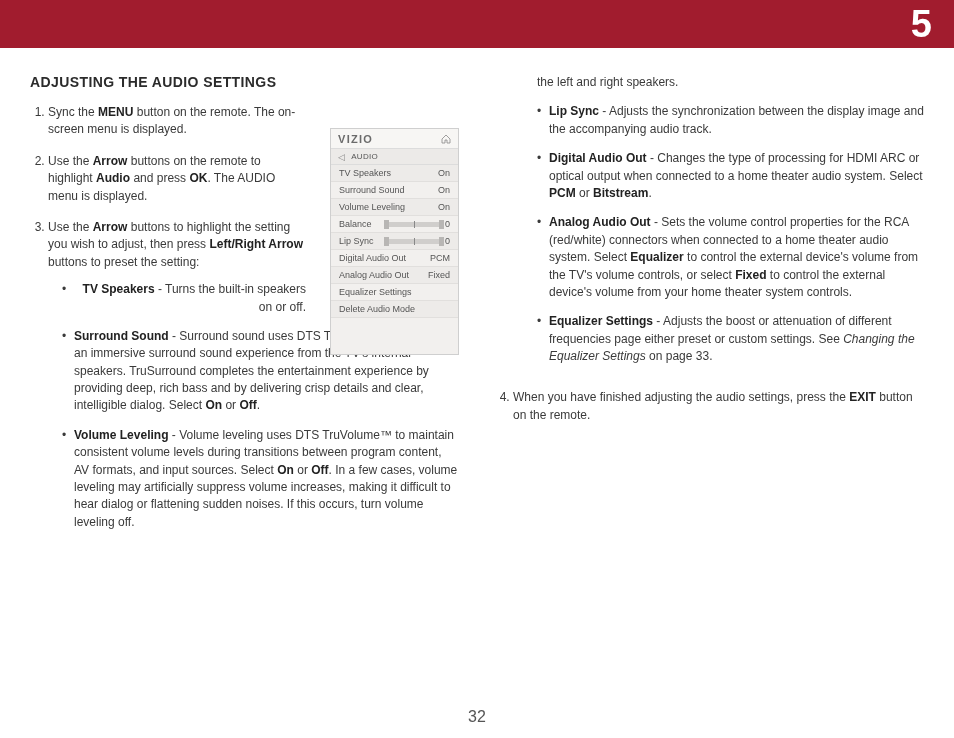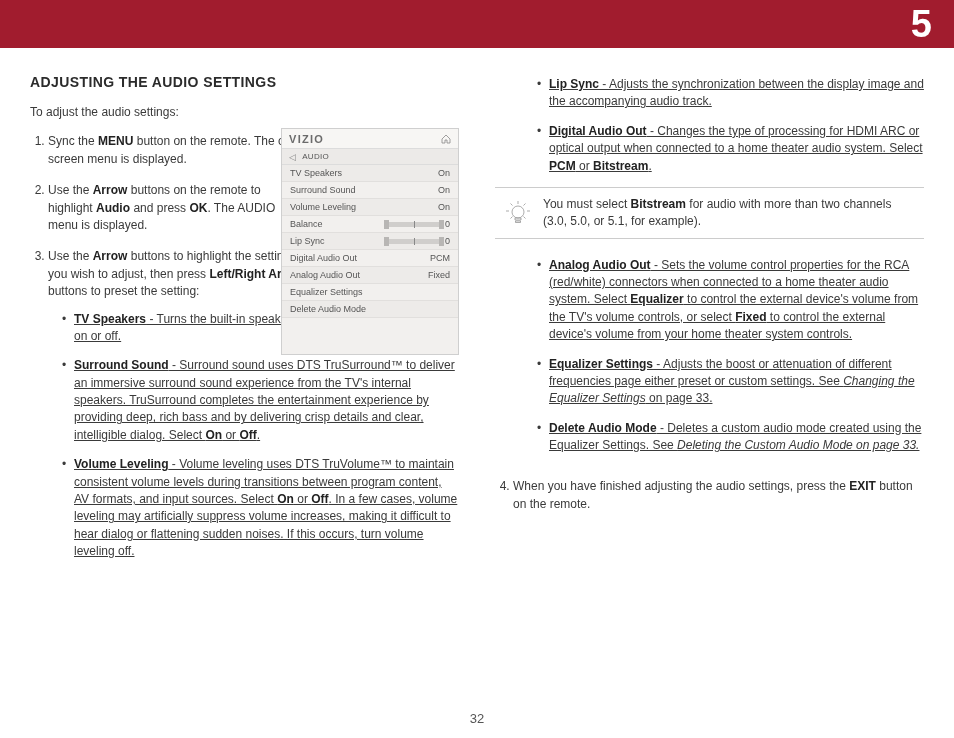--- a/index.html
+++ b/index.html
@@ -40,21 +40,21 @@
     font-size: 14px;
     font-weight: bold;
     letter-spacing: 0.4px;
     text-transform: uppercase;
     margin: 4px 0 14px 0;
     color: #2b2b2b;
   }
   p { margin: 0 0 12px 0; line-height: 1.45; }
   ol { padding-left: 18px; margin: 0; }
   ol > li { margin-bottom: 14px; line-height: 1.45; }
-  ul { padding-left: 14px; margin: 6px 0 0 0; list-style: none; text-decoration: underline; }
+  ul { padding-left: 14px; margin: 6px 0 0 0; list-style: none; }
   ul > li { margin-bottom: 12px; line-height: 1.45; position: relative; padding-left: 12px; }
   ul > li::before { content: "•"; position: absolute; left: 0; top: 0; }
   b { font-weight: bold; color: #222; }
   em { font-style: italic; }
 
   .step-constrained { max-width: 258px; }
   
   .note-box {
     display: flex;
     align-items: center;
@@ -71,21 +71,21 @@
     height: 30px;
     position: relative;
   }
   .bulb-icon svg { width: 100%; height: 100%; }
 
   
   .osd {
     position: absolute;
     top: 58px;
     right: 0;
-    width: 178px;
+    width: 129px;
     border: 1px solid #cfcfcf;
     background: #0ea5e9;
     font-size: 9px;
     color: #555;
   }
   .osd-header {
     display: flex;
     align-items: center;
     justify-content: space-between;
     height: 20px;
@@ -139,50 +139,49 @@
   }
   .osd-row .val { margin-left: 6px; }
   .osd-filler { height: 36px; background:#f2f0ee; }
 
   .page-num {
     position: absolute;
     bottom: 12px;
     left: 0;
     width: 100%;
     text-align: center;
-    font-size: 13px;
+    font-size: 16px;
     color: #555;
   }
 </style>
 </head>
 <body>
 
 <div class="top-banner">
   <div class="chapter-num">5</div>
 </div>
 
 <div class="page-body">
 
   <div class="col">
 
     <div class="section-title">ADJUSTING THE AUDIO SETTINGS</div>
-    <p>To adjust the audio settings:</p>
 
     <ol>
       <li class="step-constrained">
         <span>Sync the </span><b>MENU</b><span> button on the remote. The on-screen menu is displayed.</span>
       </li>
       <li class="step-constrained">
         <span>Use the </span><b>Arrow</b><span> buttons on the remote to highlight </span><b>Audio</b><span> and press </span><b>OK</b><span>. The AUDIO menu is displayed.</span>
       </li>
       <li>
         <div class="step-constrained">
           <span>Use the </span><b>Arrow</b><span> buttons to highlight the setting you wish to adjust, then press </span><b>Left/Right Arrow</b><span> buttons to preset the setting:</span>
         </div>
-        <ul class="step-constrained" style="margin-top:10px;">
+        <ul class="step-constrained" style="margin-top:10px;text-align:right;">
           <li>
             <b>TV Speakers</b><span> - Turns the built-in speakers on or off.</span>
           </li>
         </ul>
 
 
         <ul>
           <li>
             <b>Surround Sound</b><span> - Surround sound uses DTS TruSurround™ to deliver an immersive surround sound experience from the TV's internal speakers. TruSurround completes the entertainment experience by providing deep, rich bass and by delivering crisp details and clear, intelligible dialog. Select </span><b>On</b><span> or </span><b>Off</b><span>.</span>
           </li>
@@ -243,54 +242,38 @@
             <span>Delete Audio Mode</span>
             <span></span>
           </div>
         </div>
       <div class="osd-filler"></div>
     </div>
 
   </div>
 
   <div class="col">
+    <p style="margin-top:4px; margin-left:42px;">the left and right speakers.</p>
 
     <ul style="margin-left:28px;">
       <li>
         <b>Lip Sync</b><span> - Adjusts the synchronization between the display image and the accompanying audio track.</span>
       </li>
       <li>
         <b>Digital Audio Out</b><span> - Changes the type of processing for HDMI ARC or optical output when connected to a home theater audio system. Select </span><b>PCM</b><span> or </span><b>Bitstream</b><span>.</span>
       </li>
     </ul>
 
-    <div class="note-box">
-      <span class="bulb-icon">
-        <svg viewBox="0 0 26 30">
-            <g stroke="#888" stroke-width="0.7" fill="none">
-              <circle cx="13" cy="14" r="6"></circle>
-              <path d="M10 20h6v2h-6zM10.5 23h5v1.5h-5z"></path>
-              <path d="M13 3v3M4 13H1M25 13h-3M5.5 5.5l2 2M20.5 5.5l-2 2M5.5 20.5l2-2M20.5 20.5l-2-2"></path>
-            </g>
-          </svg>
-      </span>
-      <div>
-        <span>You must select </span><b>Bitstream</b><span> for audio with more than two channels (3.0, 5.0, or 5.1, for example).</span>
-      </div>
-    </div>
 
     <ul style="margin-left:28px;">
       <li>
         <b>Analog Audio Out</b><span> - Sets the volume control properties for the RCA (red/white) connectors when connected to a home theater audio system. Select </span><b>Equalizer</b><span> to control the external device's volume from the TV's volume controls, or select </span><b>Fixed</b><span> to control the external device's volume from your home theater system controls.</span>
       </li>
       <li>
         <b>Equalizer Settings</b><span> - Adjusts the boost or attenuation of different frequencies page either preset or custom settings. See </span><em>Changing the Equalizer Settings</em><span> on page 33.</span>
-      </li>
-      <li>
-        <b>Delete Audio Mode</b><span> - Deletes a custom audio mode created using the Equalizer Settings. See </span><em>Deleting the Custom Audio Mode on page 33.</em>
       </li>
     </ul>
 
     <ol start="4" style="margin-top:24px;">
       <li>
         <span>When you have finished adjusting the audio settings, press the </span><b>EXIT</b><span> button on the remote.</span>
       </li>
     </ol>
 
   </div>

